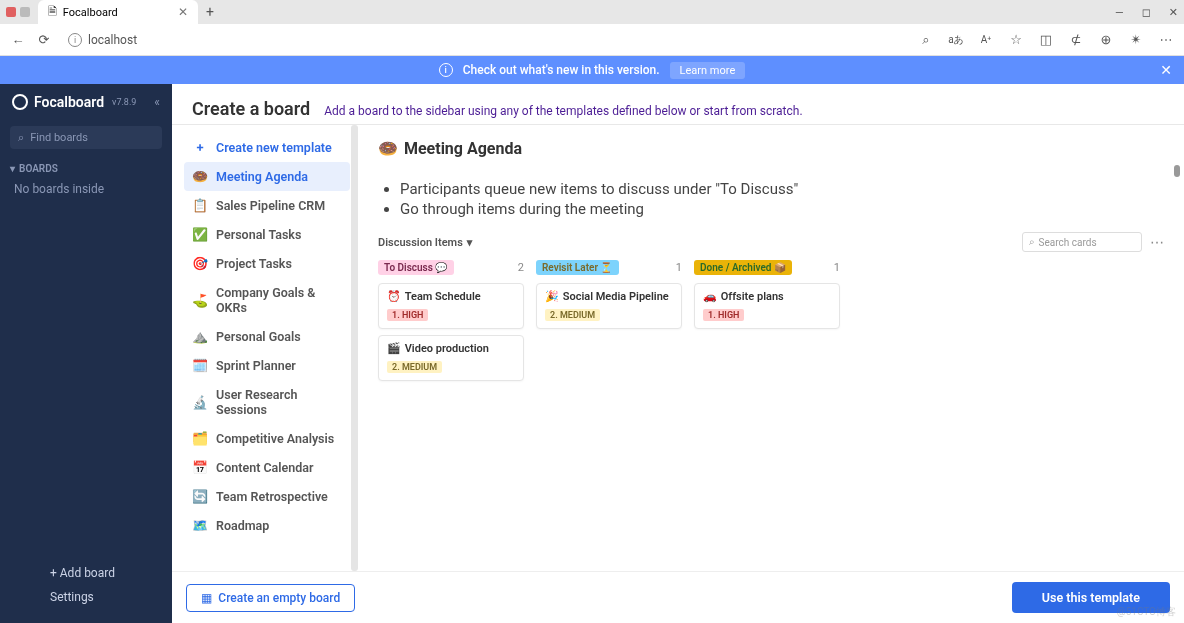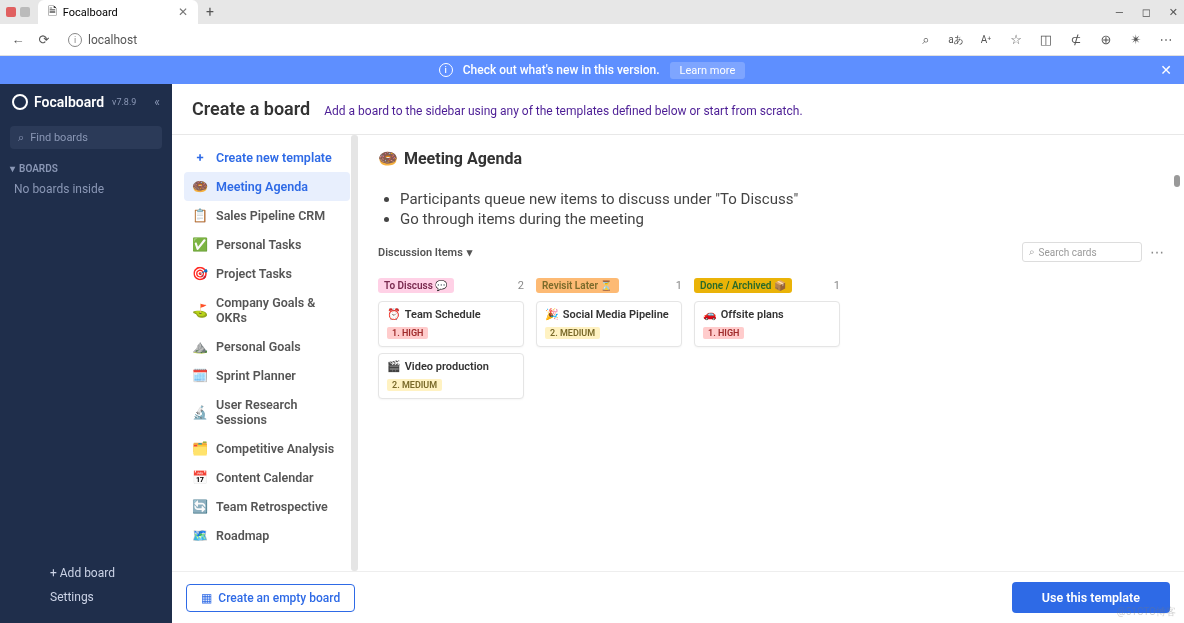--- a/index.html
+++ b/index.html
@@ -35,21 +35,21 @@
 .version { font-size: 9px; color: #8a97b5; margin-left: 2px; }
 .collapse { margin-left: auto; cursor: pointer; color: #8a97b5; font-size: 12px; }
 .sb-search { margin: 6px 10px; background: #2b3a58; border-radius: 4px; padding: 5px 8px; display: flex; align-items: center; gap: 6px; font-size: 11px; color: #8a97b5; }
 .sb-section { padding: 8px 10px 4px; font-size: 10px; font-weight: 600; color: #8a97b5; display: flex; gap: 4px; align-items: center; }
 .sb-empty { padding: 4px 14px; color: #8a97b5; font-size: 12px; }
 .sb-footer { margin-top: auto; padding: 10px 14px 14px; margin-left: 36px; }
 .sb-footer div { padding: 5px 0; cursor: pointer; font-size: 12px; }
 
 
 .main { flex: 1; display: flex; flex-direction: column; min-width: 0; }
-.main-header { padding: 14px 20px 15px; border-bottom: 1px solid #e8e8e8; display: flex; align-items: baseline; gap: 14px; }
+.main-header { padding: 14px 20px 5px; border-bottom: 1px solid #e8e8e8; display: flex; align-items: baseline; gap: 14px; }
 .main-header h1 { font-size: 18px; font-weight: 600; color: #333; }
 .main-header .sub { font-size: 12px; color: #4c1d95; }
 
 .main-body { flex: 1; display: flex; min-height: 0; position: relative; }
 .main-body::before { content: ""; position: absolute; left: 179px; top: 0; width: 7px; height: 100%; background: #d4d4d4; border-radius: 3px; opacity: 0.6; }
 
 
 .tpl-list { width: 186px; padding: 8px 8px 8px 12px; overflow-y: auto; }
 .tpl-item { display: flex; align-items: center; gap: 8px; padding: 7px 8px; border-radius: 4px; font-size: 12.5px; font-weight: 600; color: #555; cursor: pointer; }
 .tpl-item.create { color: #2e6ae6; }
@@ -62,27 +62,27 @@
 .pv-title { display: flex; align-items: center; gap: 6px; font-size: 16px; font-weight: 700; color: #333; }
 .pv-desc { font-size: 11px; color: #666; margin-top: 4px; }
 .pv-bullets { font-size: 15px; color: #444; margin-top: 20px; padding-left: 22px; }
 .pv-bullets li { margin: 2px 0; }
 
 .view-row { display: flex; align-items: center; margin-top: 12px; gap: 8px; }
 .view-select { font-size: 11px; font-weight: 600; color: #555; display: flex; align-items: center; gap: 4px; cursor: pointer; }
 .search-box { margin-left: auto; border: 1px solid #ddd; border-radius: 3px; padding: 3px 6px; font-size: 10px; color: #999; display: flex; align-items: center; gap: 4px; width: 120px; }
 .opts { color: #888; font-size: 14px; cursor: pointer; }
 
-.columns { display: flex; gap: 12px; margin-top: 16px; }
+.columns { display: flex; gap: 12px; margin-top: 8px; }
 .col { width: 146px; }
 .col-header { display: flex; align-items: center; gap: 6px; margin-bottom: 8px; }
 .col-label { font-size: 10px; font-weight: 600; padding: 2px 6px; border-radius: 3px; display: flex; align-items: center; gap: 3px; }
 .col-count { font-size: 11px; color: #888; margin-left: auto; }
 .col-label.pink { background: #ffd1e6; color: #7a2a4f; }
-.col-label.yellow { background: #fdba74; color: #7a6a2a; }
+.col-label.yellow { background: #7dd3fc; color: #7a6a2a; }
 .col-label.green { background: #eab308; color: #2a6a2a; }
 
 .card { background: #fff; border: 1px solid #e5e5e5; border-radius: 4px; padding: 6px 8px; margin-bottom: 6px; box-shadow: 0 1px 2px rgba(0,0,0,0.04); }
 .card-title { font-size: 11px; font-weight: 600; display: flex; align-items: center; gap: 4px; color: #333; }
 .card-tag { display: inline-block; font-size: 9px; font-weight: 600; padding: 1px 5px; border-radius: 2px; margin-top: 4px; }
 .tag-high { background: #ffcccc; color: #a02a2a; }
 .tag-med { background: #fff2c2; color: #7a6a2a; }
 
 .hidden-col { font-size: 11px; color: #888; font-weight: 500; }
 .no-status { font-size: 10px; color: #888; margin-top: 10px; display: flex; gap: 8px; }

